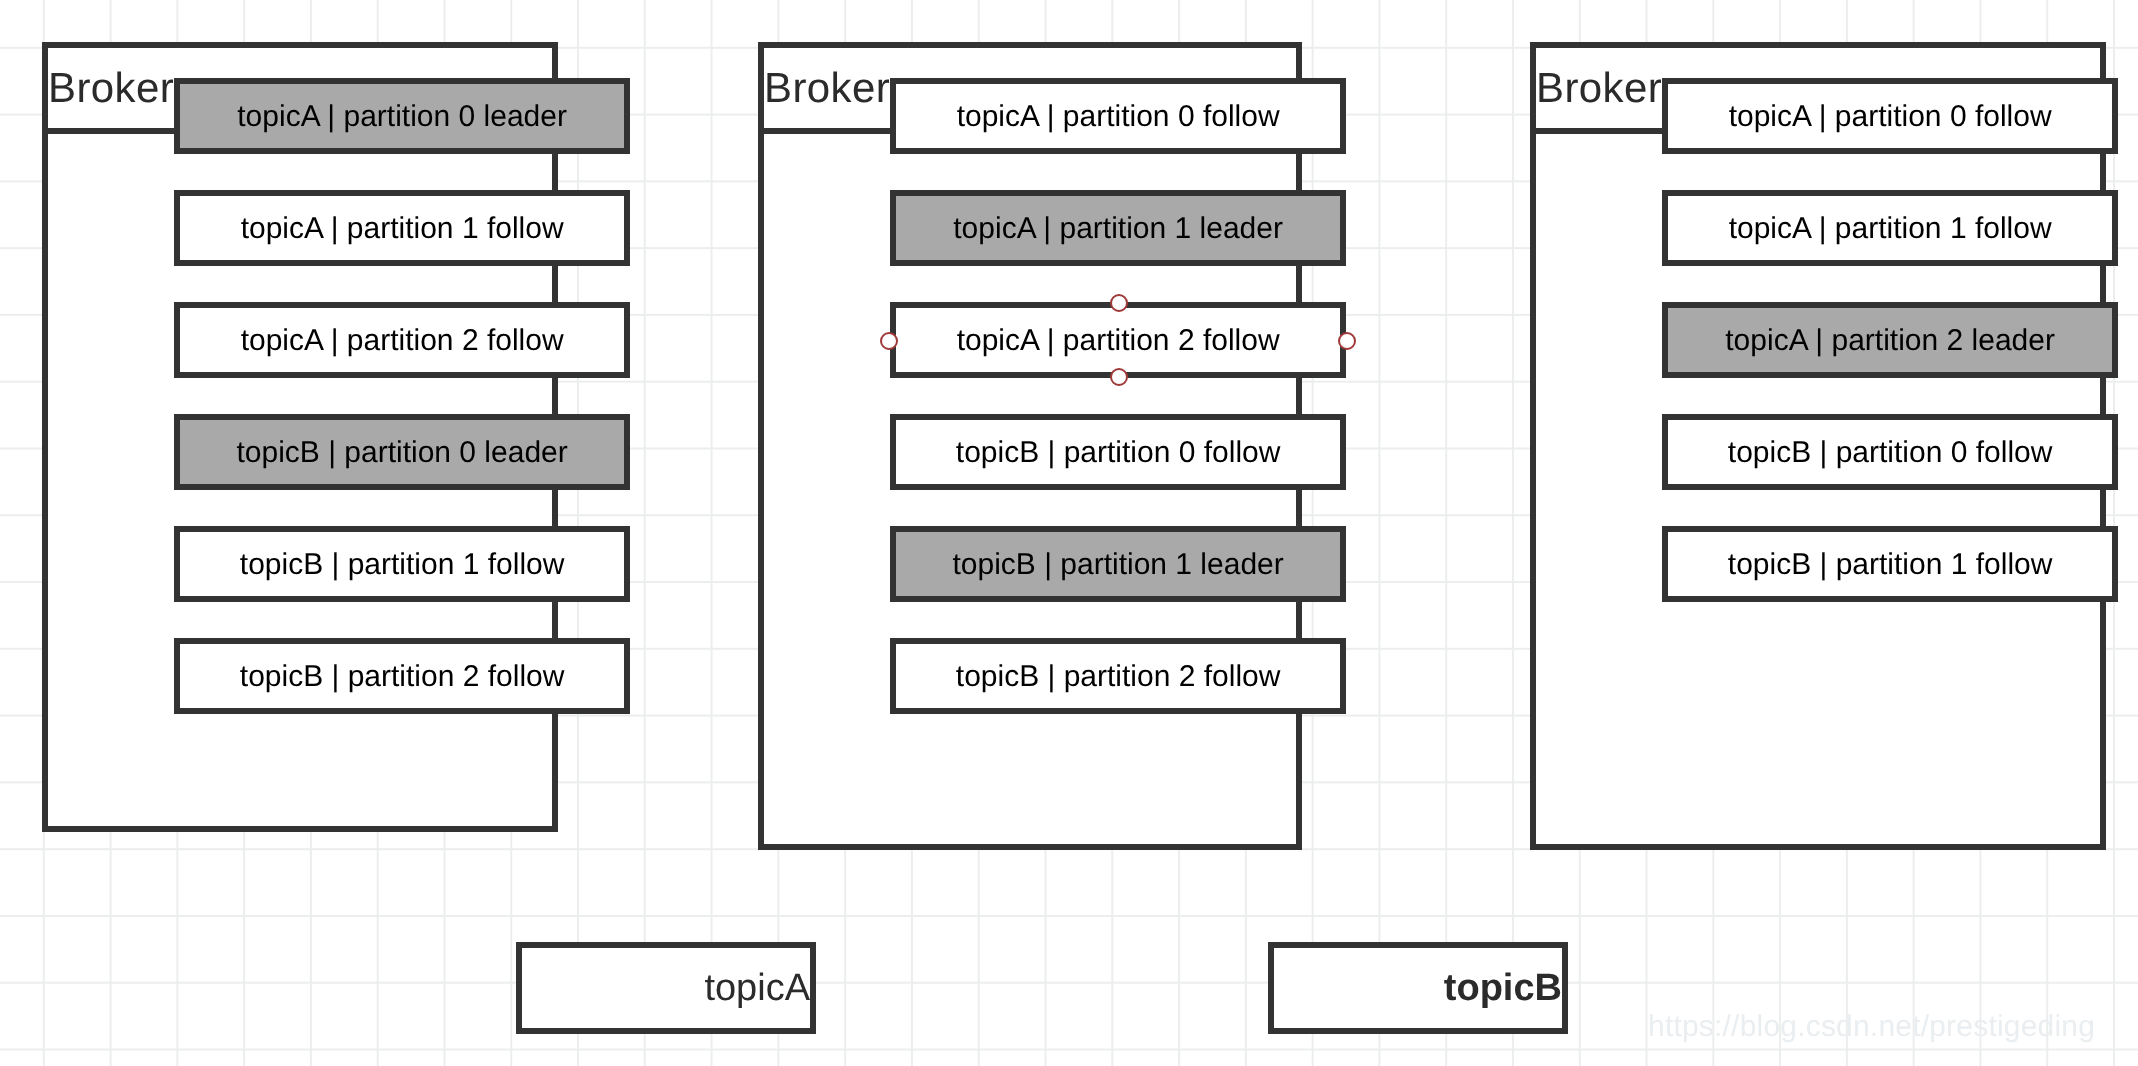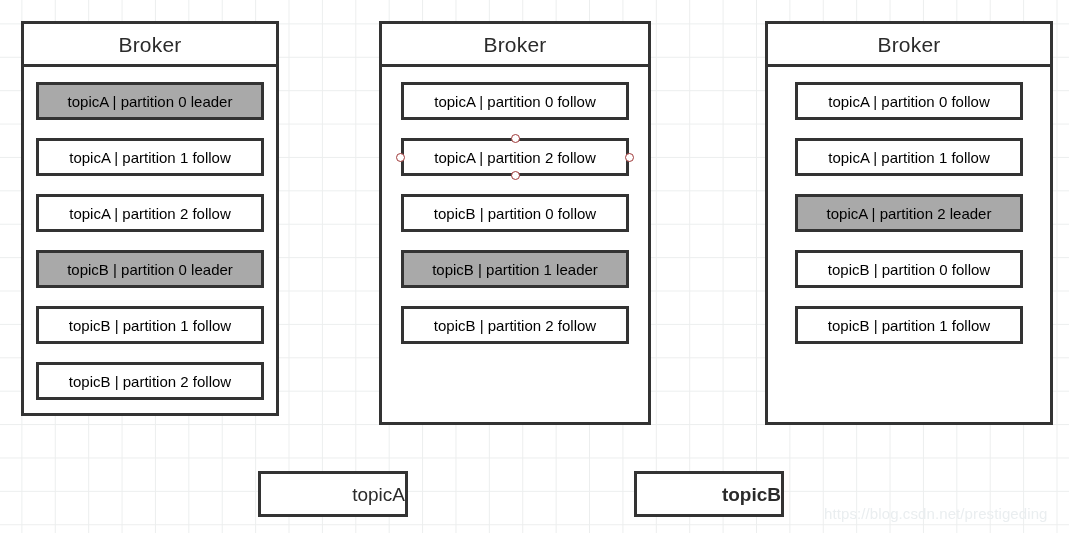--- a/index.html
+++ b/index.html
@@ -26,21 +26,20 @@
     background-position: -12px -10px;
   }
 
   
   .broker {
     position: absolute;
     box-sizing: border-box;
     background-color: #ffffff;
     border: 3px solid #333333;
     display: flex;
-    flex-direction: column;
   }
   .broker-header {
     box-sizing: border-box;
     height: 43px;
     flex: 0 0 43px;
     border-bottom: 3px solid #333333;
     display: flex;
     align-items: center;
     justify-content: center;
   }
@@ -159,20 +158,23 @@
   </div>
 
   <div class="broker" id="broker-2" style="left:379px; top:21px; width:272px; height:404px;">
     <div class="broker-header">
       <span class="broker-title">Broker</span>
     </div>
     <div class="broker-body">
       <div class="partition">
         <span class="partition-label">topicA | partition 0 follow</span>
       </div>
+      <div class="partition leader">
+        <span class="partition-label">topicA | partition 1 leader</span>
+      </div>
       <div class="partition">
         <span class="partition-label">topicA | partition 2 follow</span>
         <span class="handle top"></span>
         <span class="handle bottom"></span>
         <span class="handle left"></span>
         <span class="handle right"></span>
       </div>
       <div class="partition">
         <span class="partition-label">topicB | partition 0 follow</span>
       </div>

